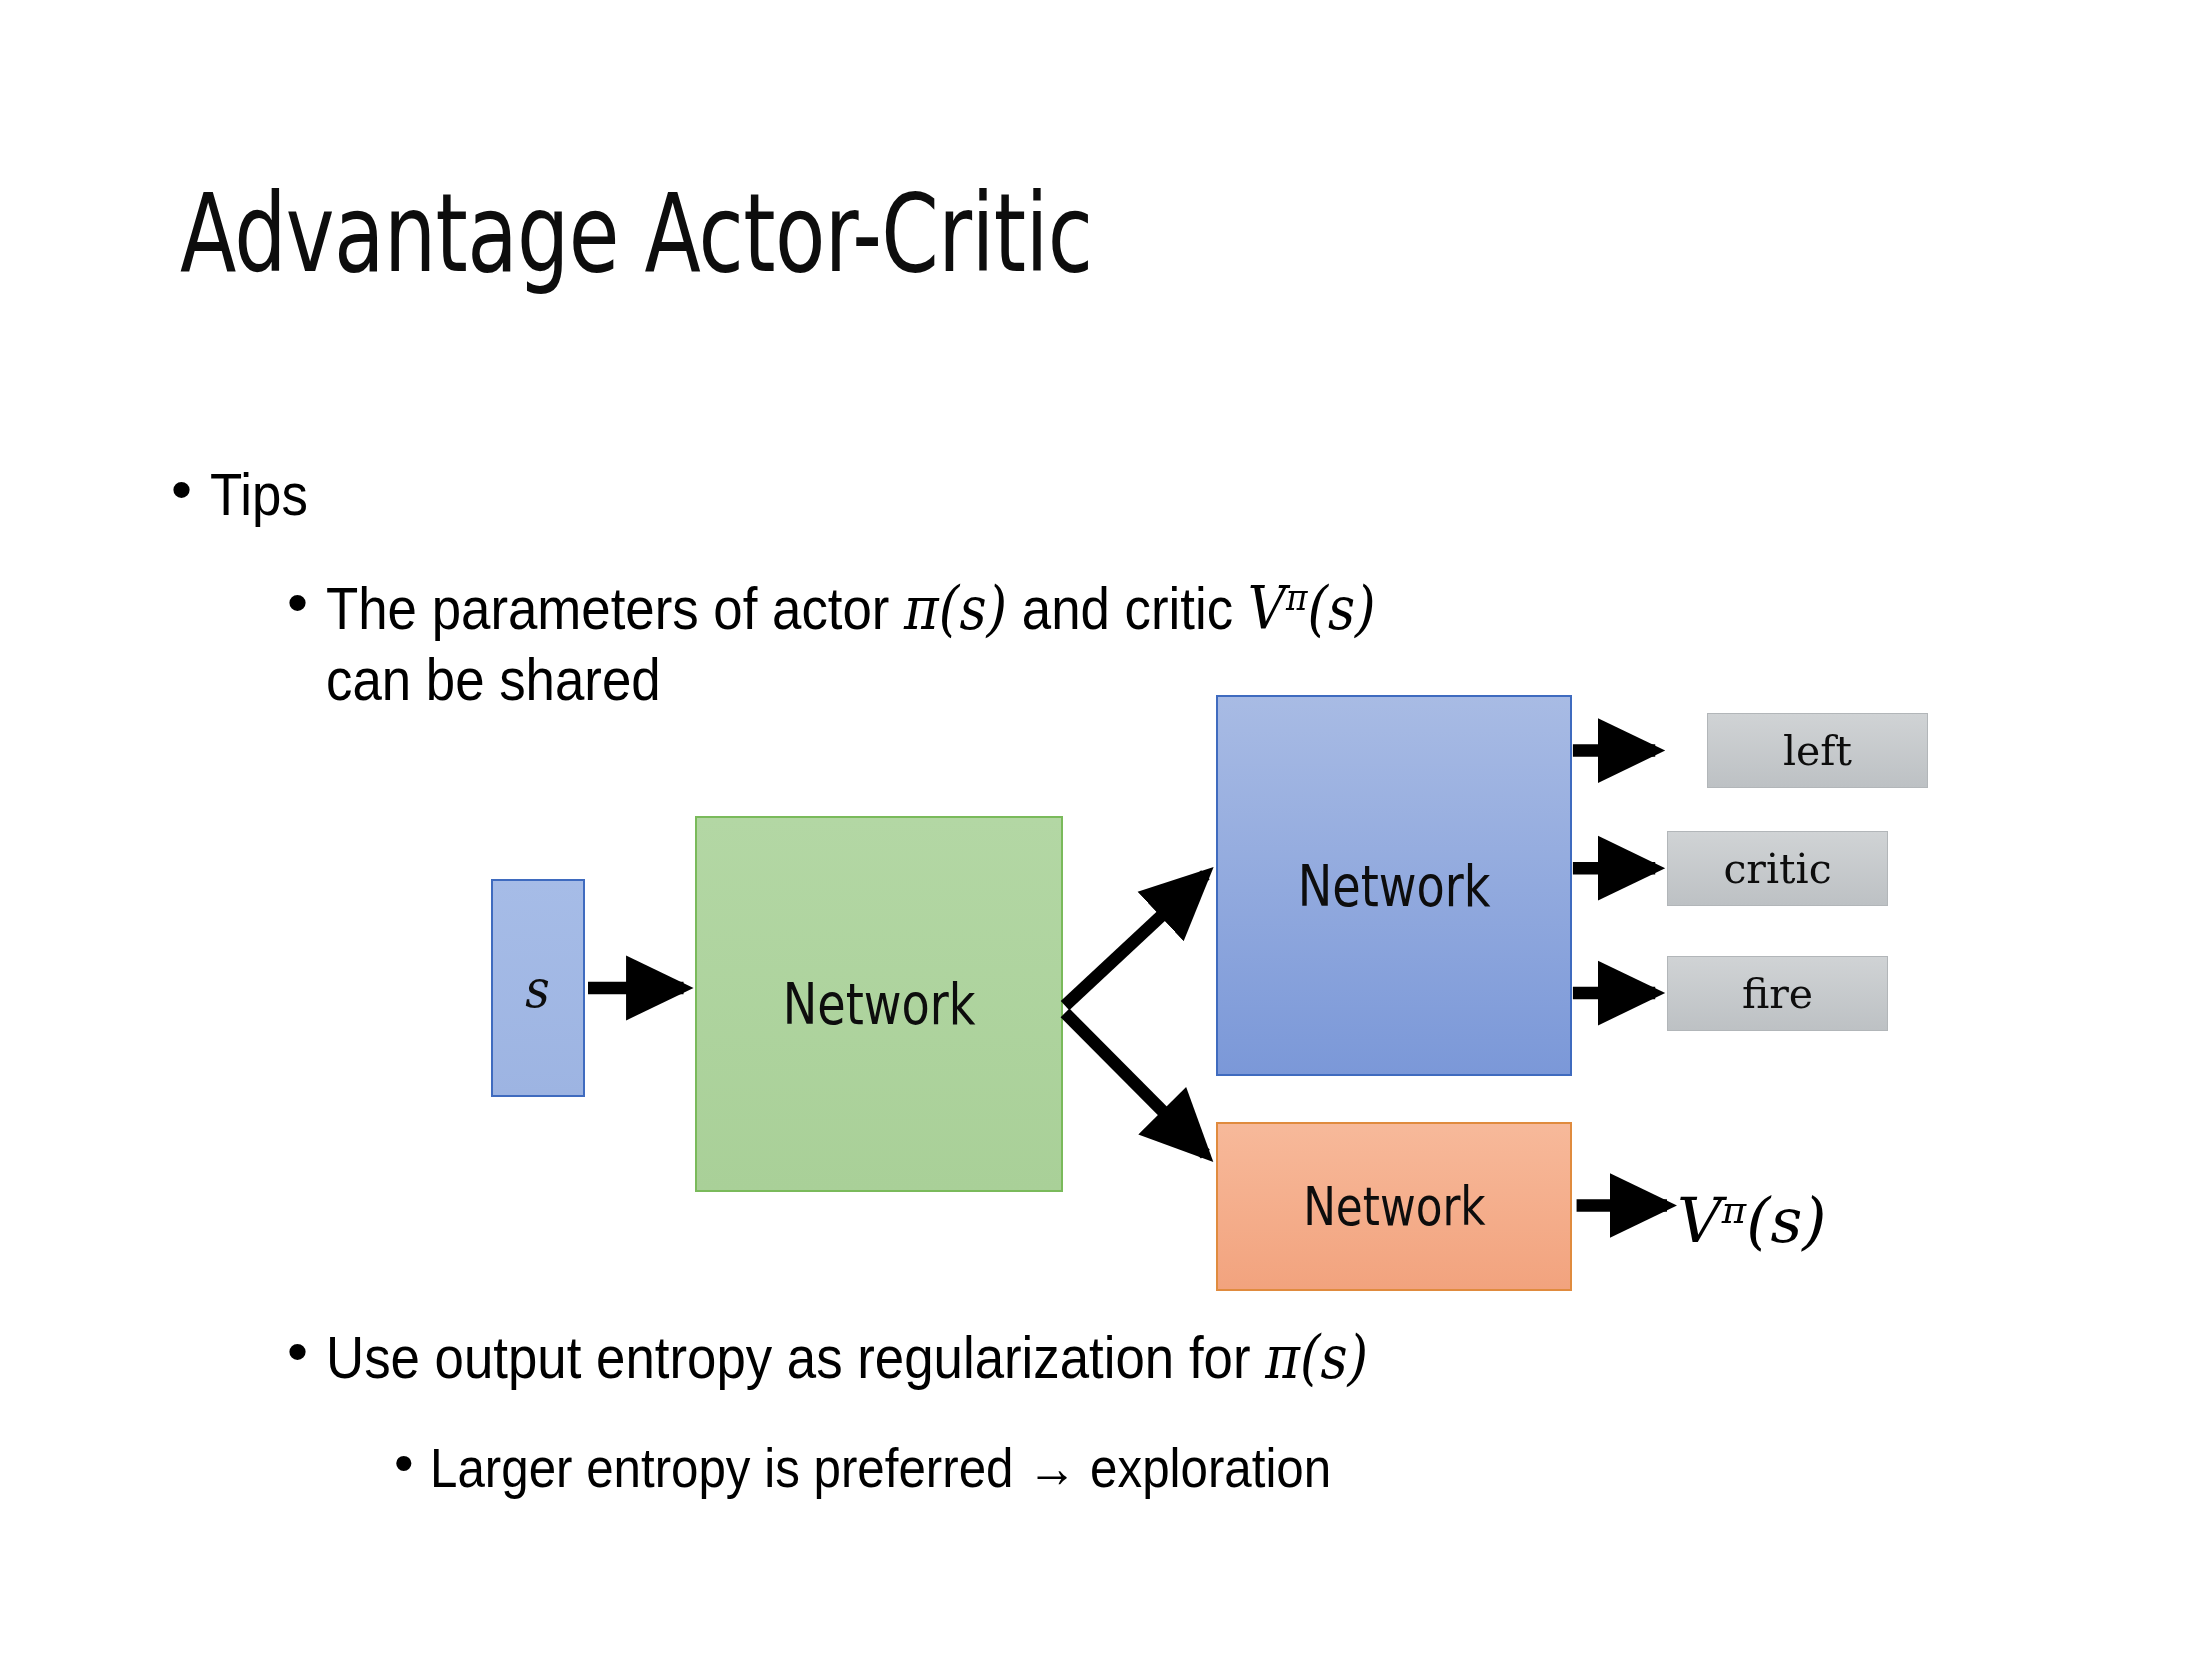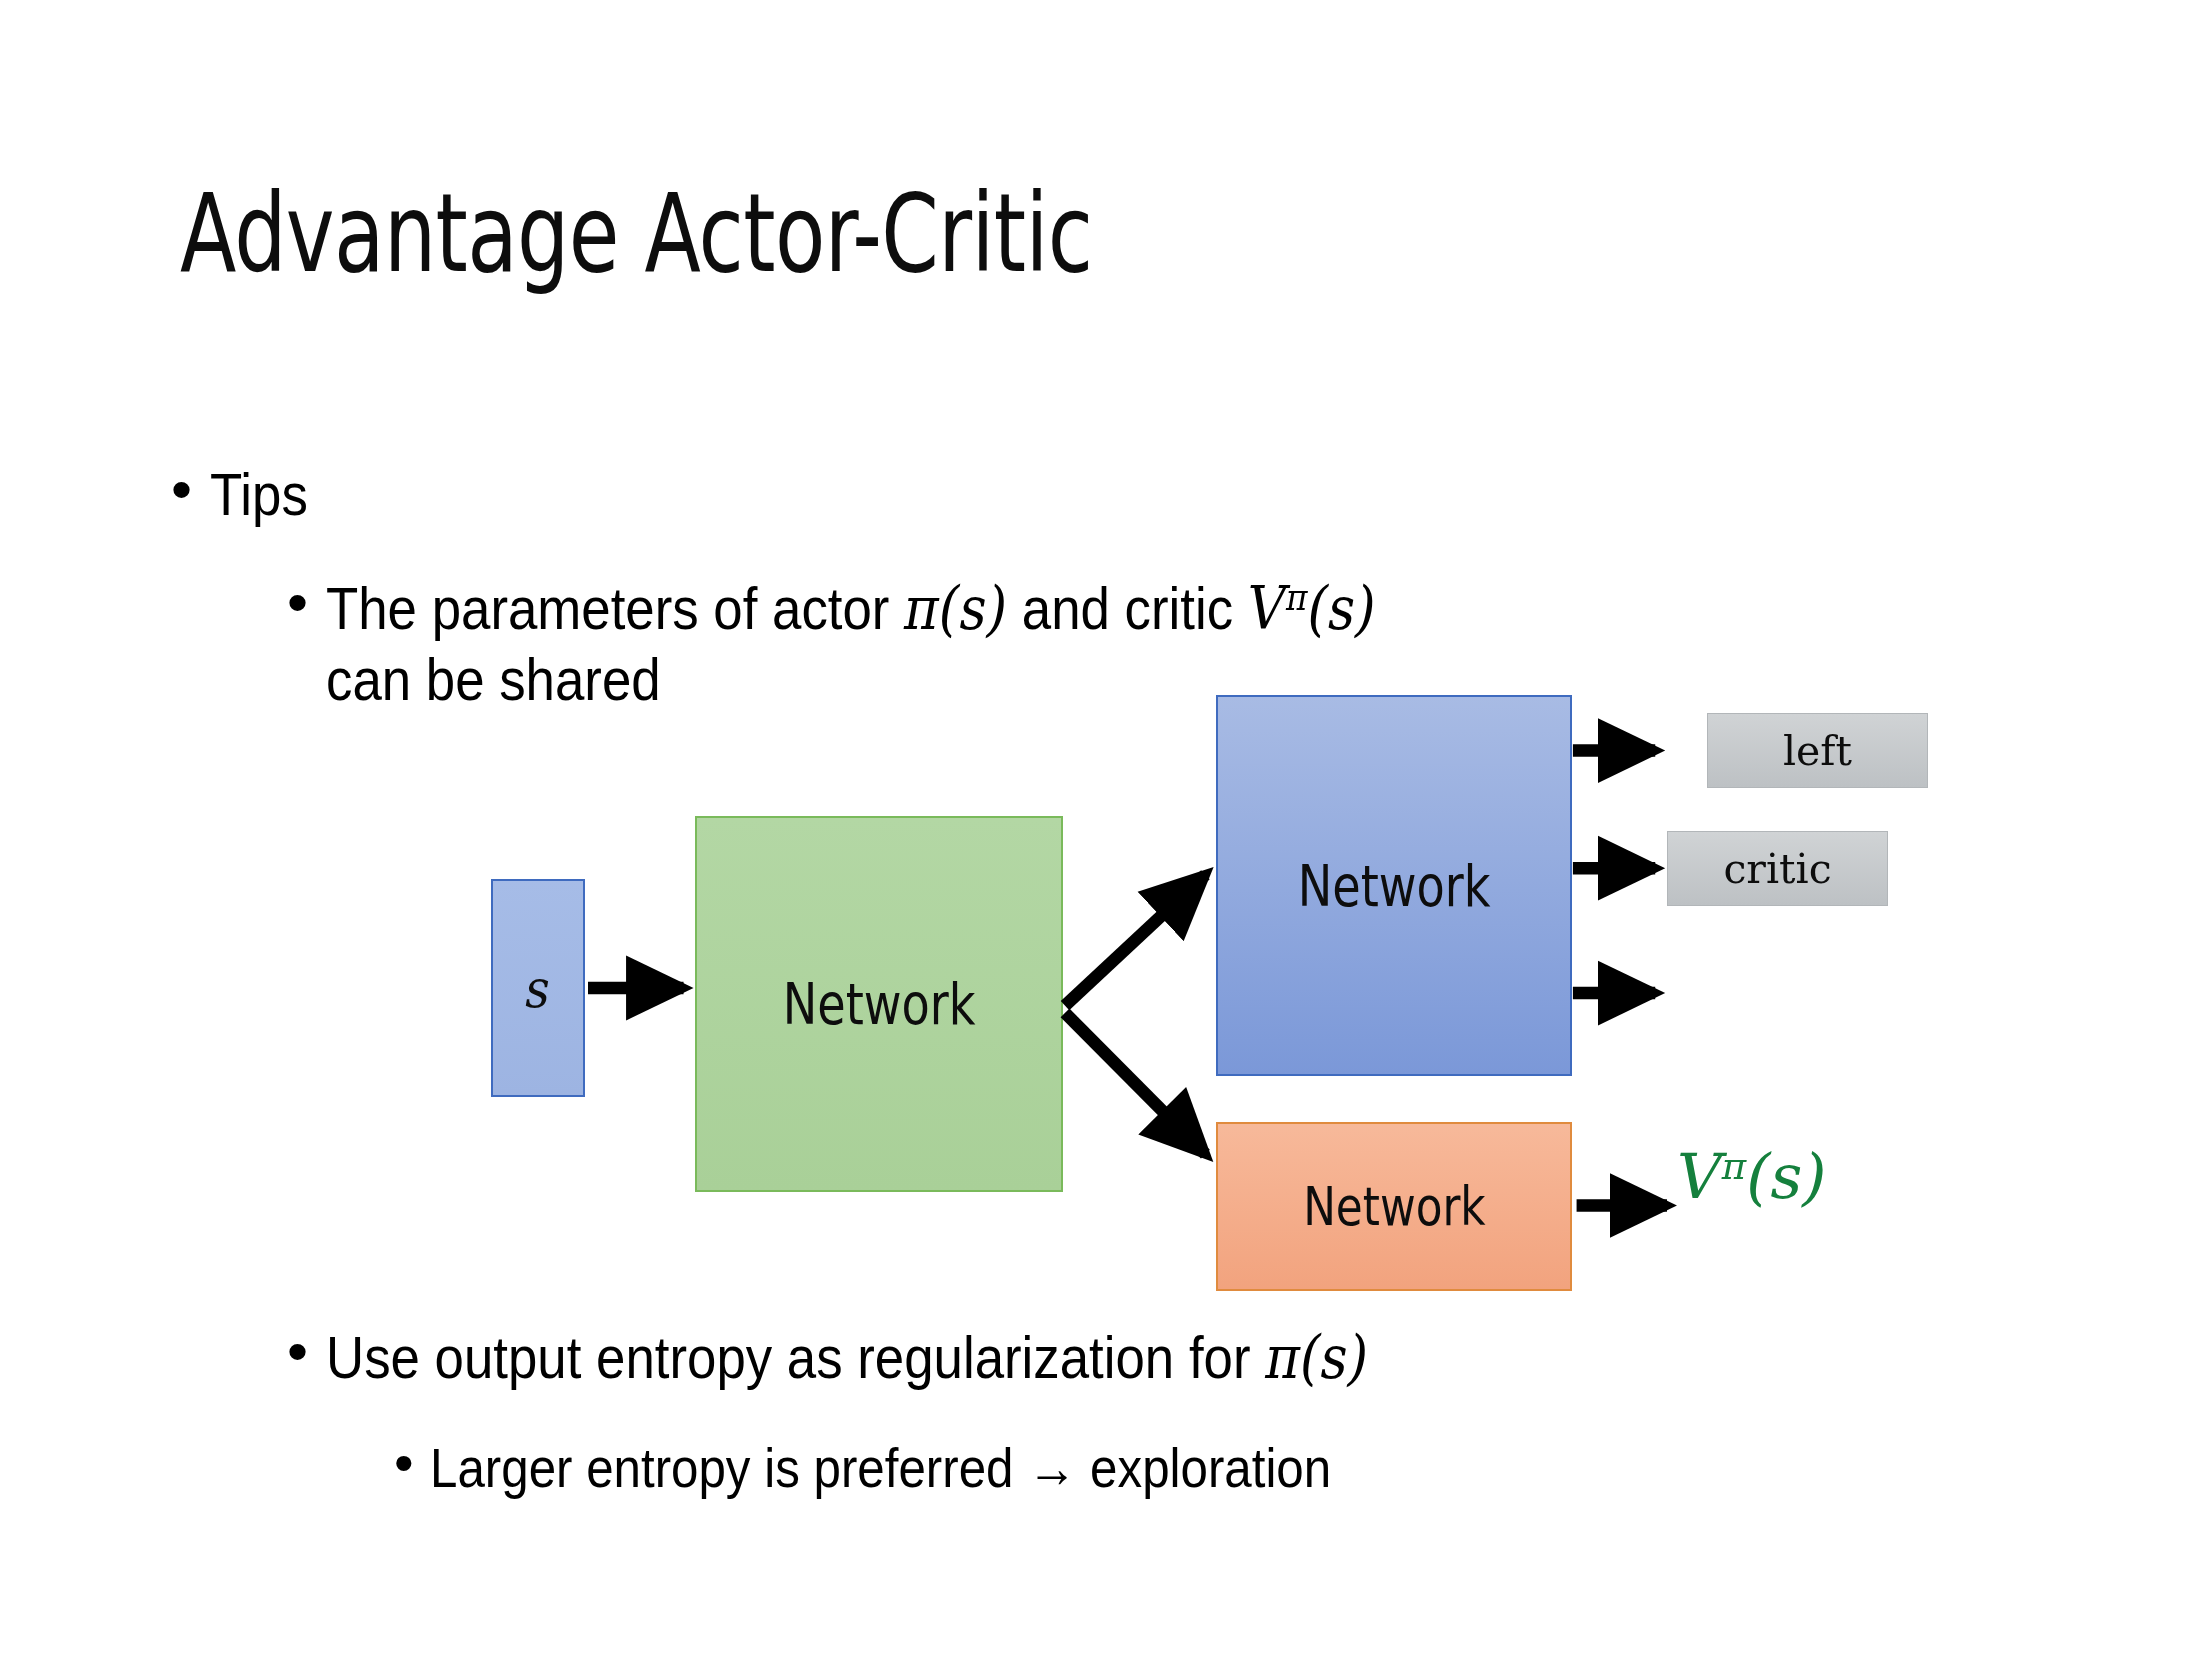--- a/index.html
+++ b/index.html
@@ -163,25 +163,25 @@
     color: #0d0d0d;
   }
   #box-left  { left: 1667px; top: 713px; margin-left: 40px; }
   #box-right { left: 1667px; top: 831px; }
   #box-fire  { left: 1667px; top: 956px; }
 
   
   #vpi-out {
     position: absolute;
     left: 1677px;
-    top: 1140px;
+    top: 1184px;
     font-family: "DejaVu Serif", "Liberation Serif", serif;
     font-style: italic;
     font-size: 62px;
-    color: #15803d;
+    color: #000000;
     white-space: nowrap;
   }
   #vpi-out .sup { font-size: 0.60em; vertical-align: 0.52em; }
 </style>
 </head>
 <body>
 
 <div id="slide">
 
   <div id="title">Advantage Actor-Critic</div>
@@ -225,20 +225,23 @@
 
   <div class="box" id="box-orange">
     <span class="lbl">Network</span>
   </div>
 
   <div class="box box-gray" id="box-left">
     <span>left</span>
   </div>
   <div class="box box-gray" id="box-right">
     <span>critic</span>
+  </div>
+  <div class="box box-gray" id="box-fire">
+    <span>fire</span>
   </div>
 
   <div id="vpi-out"><span>V</span><span class="sup">π</span><span>(s)</span></div>
 
   <svg id="diagram" viewBox="0 0 3000 2250" xmlns="http://www.w3.org/2000/svg">
     <defs>
       <marker id="ah" markerWidth="6" markerHeight="6" refX="4.6" refY="3" orient="auto" markerUnits="strokeWidth">
         <path d="M0,0.4 L5.4,3 L0,5.6 Z" fill="#000000"></path>
       </marker>
       <marker id="ah2" markerWidth="6.4" markerHeight="6.4" refX="4.9" refY="3.2" orient="auto" markerUnits="strokeWidth">

